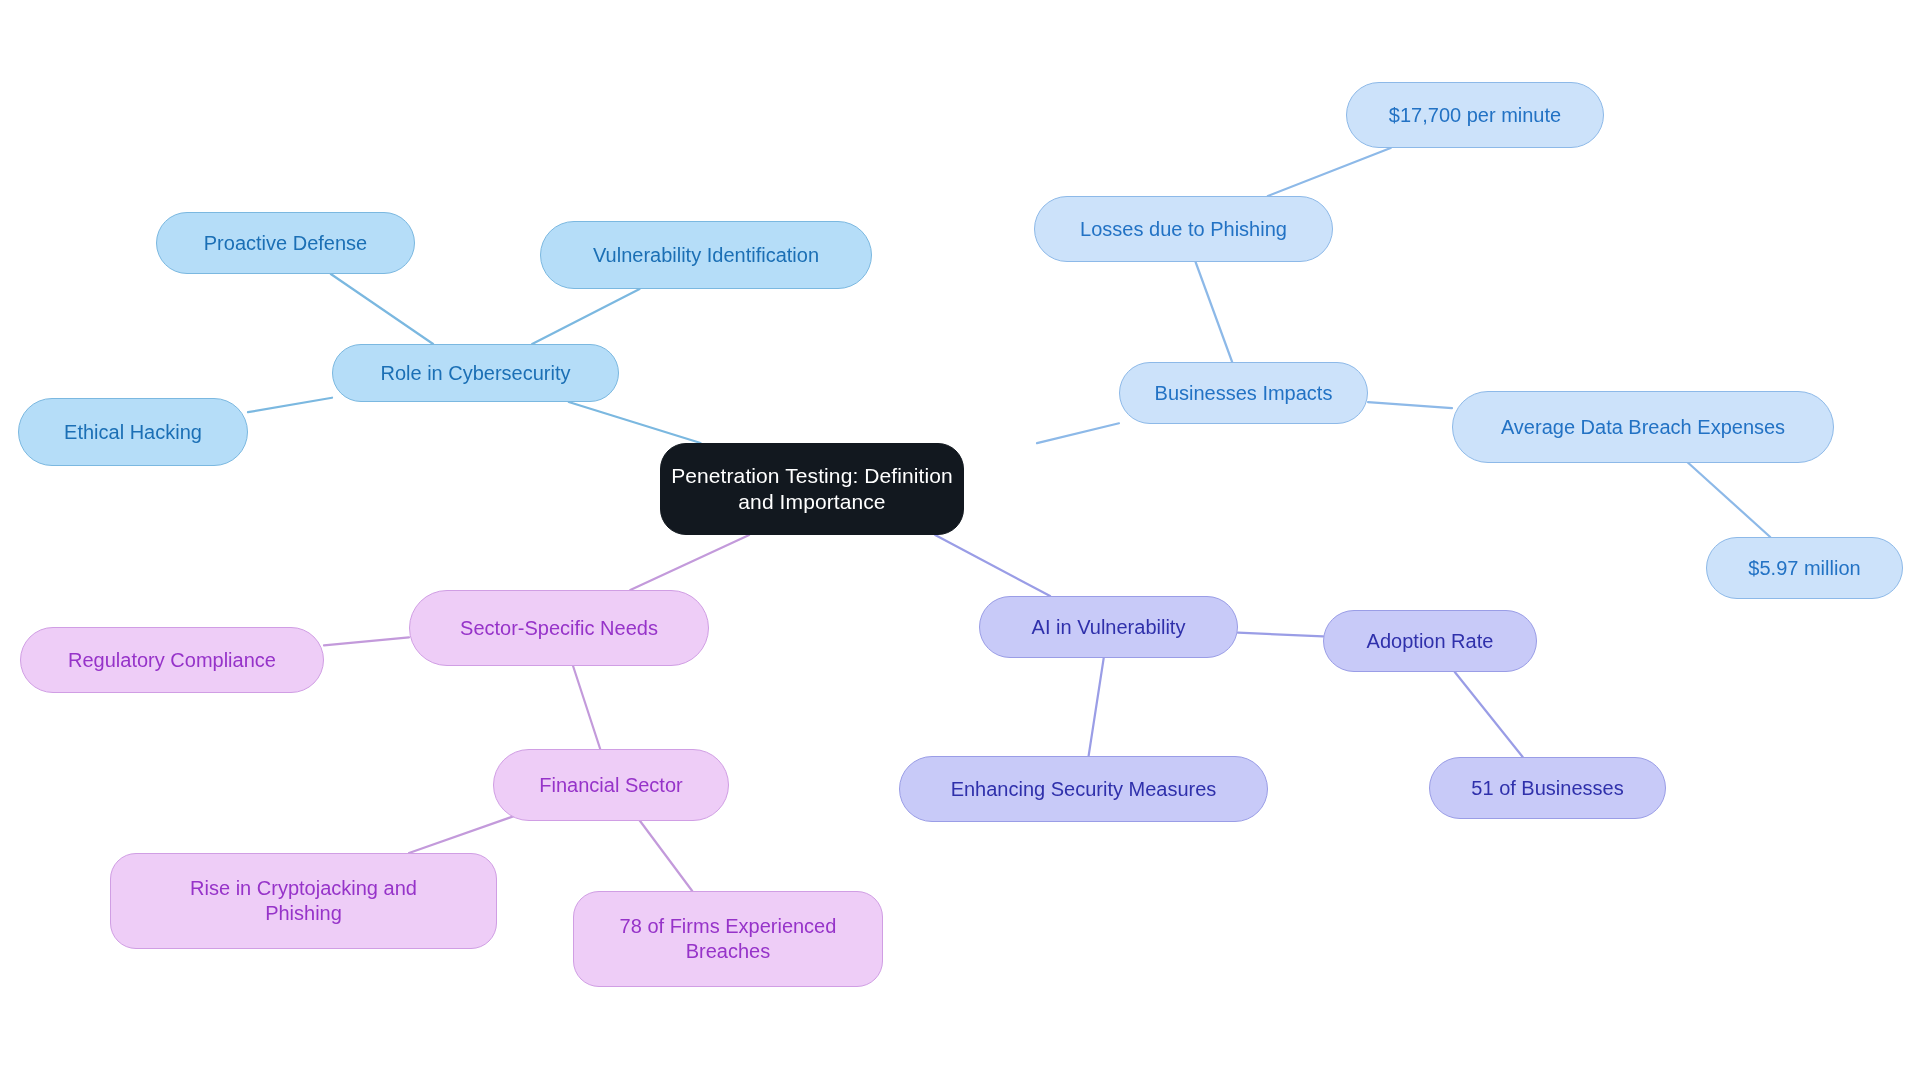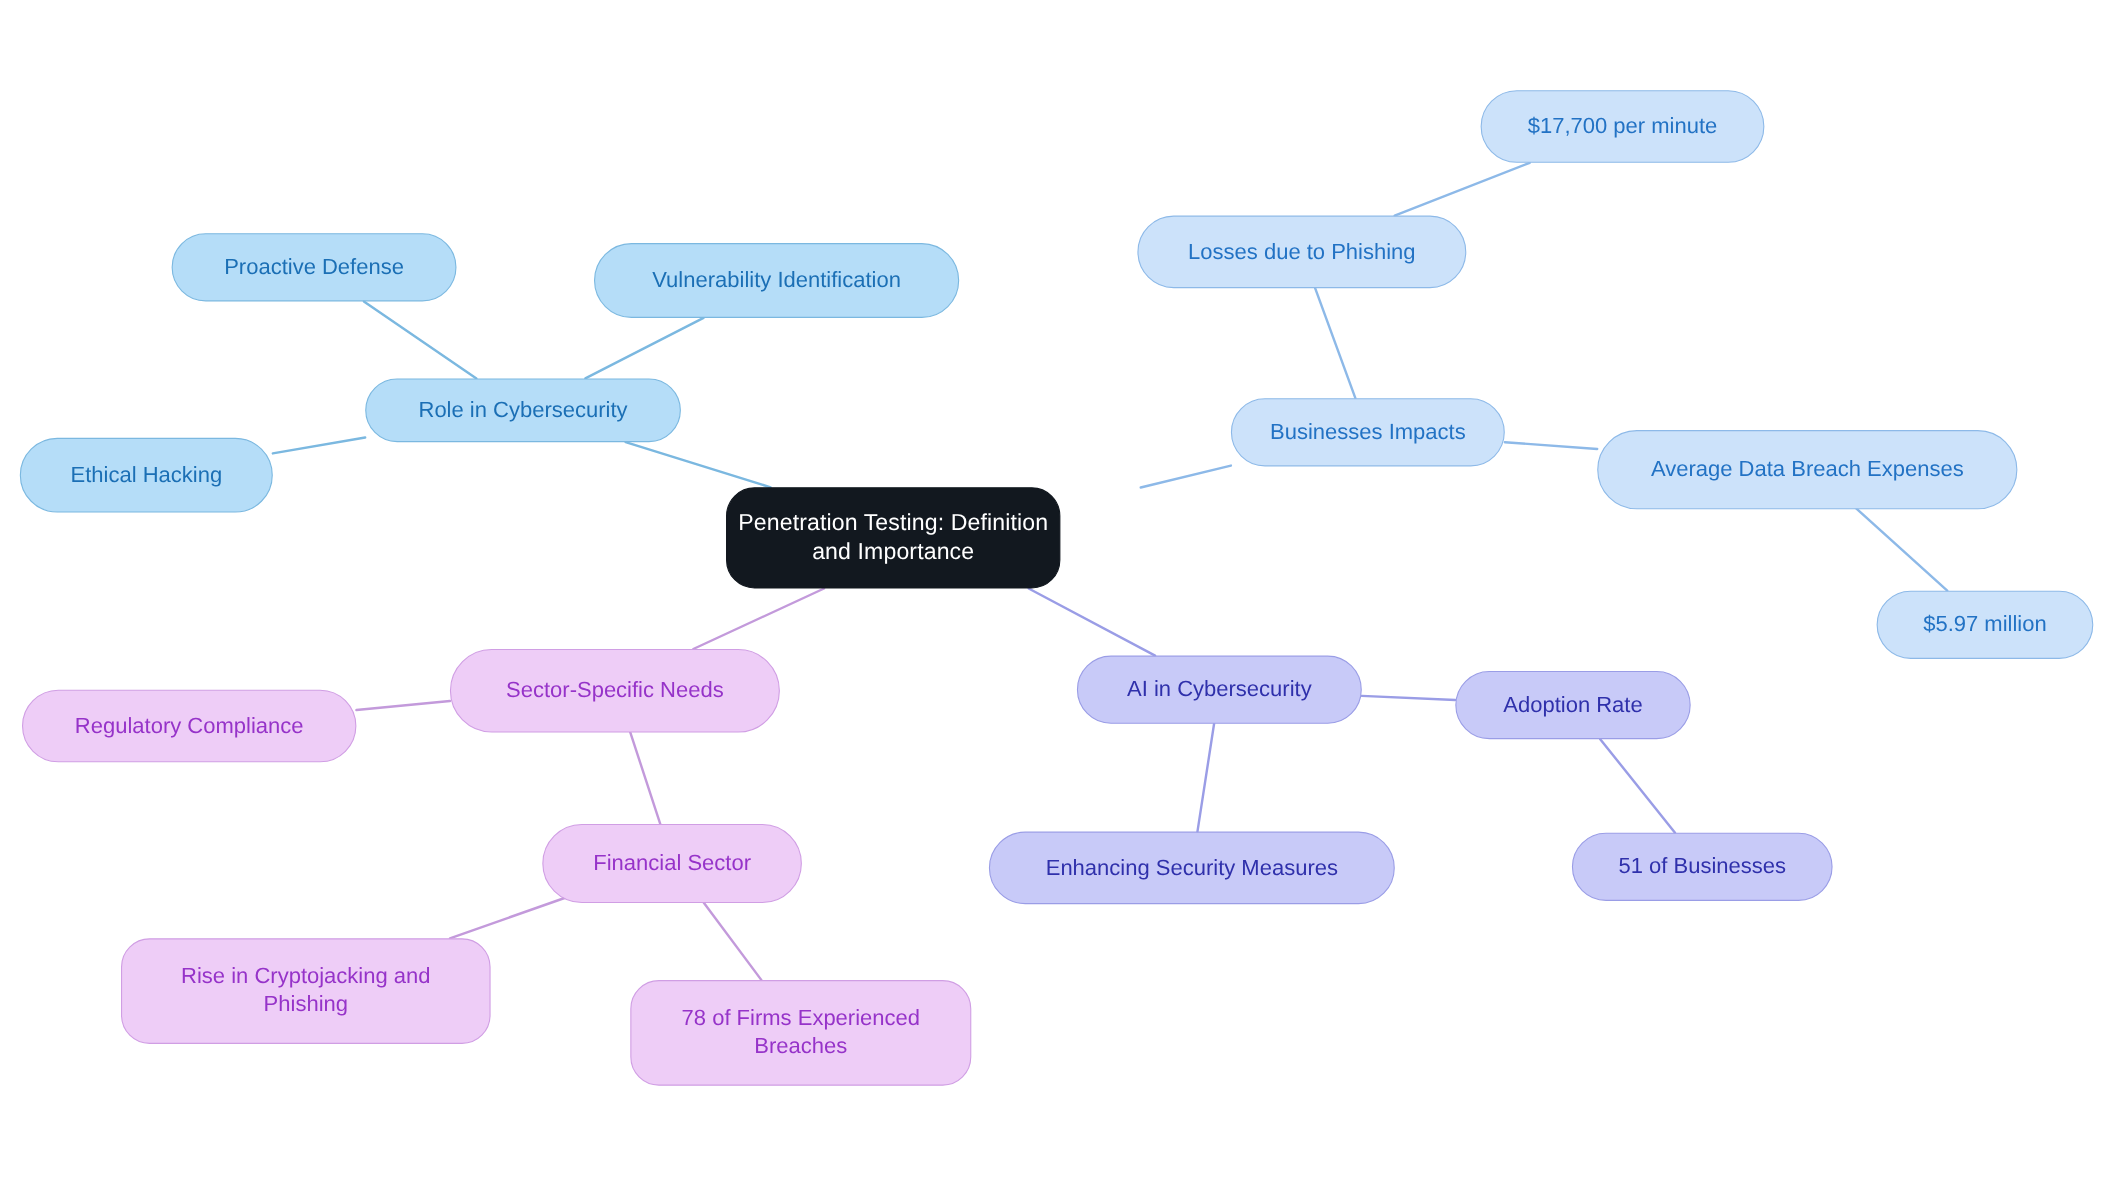--- a/index.html
+++ b/index.html
@@ -108,25 +108,25 @@
 and Importance</div>
       <div class="node blue" style="left: 332px; top: 344px; width: 287px; height: 58px;">Role in Cybersecurity</div>
       <div class="node blue" style="left: 156px; top: 212px; width: 259px; height: 62px;">Proactive Defense</div>
       <div class="node blue" style="left: 540px; top: 221px; width: 332px; height: 68px;">Vulnerability Identification</div>
       <div class="node blue" style="left: 18px; top: 398px; width: 230px; height: 68px;">Ethical Hacking</div>
       <div class="node blue2" style="left: 1119px; top: 362px; width: 249px; height: 62px;">Businesses Impacts</div>
       <div class="node blue2" style="left: 1034px; top: 196px; width: 299px; height: 66px; text-align: center;">Losses due to Phishing</div>
       <div class="node blue2" style="left: 1346px; top: 82px; width: 258px; height: 66px;">$17,700 per minute</div>
       <div class="node blue2" style="left: 1452px; top: 391px; width: 382px; height: 72px;">Average Data Breach Expenses</div>
       <div class="node blue2" style="left: 1706px; top: 537px; width: 197px; height: 62px;">$5.97 million</div>
-      <div class="node lavender" style="left: 979px; top: 596px; width: 259px; height: 62px;">AI in Cybersecurity</div>
+      <div class="node lavender" style="left: 979px; top: 596px; width: 259px; height: 62px;">AI in Vulnerability</div>
       <div class="node lavender" style="left: 1323px; top: 610px; width: 214px; height: 62px;">Adoption Rate</div>
       <div class="node lavender" style="left: 1429px; top: 757px; width: 237px; height: 62px;">51 of Businesses</div>
       <div class="node lavender" style="left: 899px; top: 756px; width: 369px; height: 66px; text-align: right;">Enhancing Security Measures</div>
       <div class="node pink" style="left: 409px; top: 590px; width: 300px; height: 76px;">Sector-Specific Needs</div>
       <div class="node pink" style="left: 20px; top: 627px; width: 304px; height: 66px;">Regulatory Compliance</div>
       <div class="node pink" style="left: 493px; top: 749px; width: 236px; height: 72px;">Financial Sector</div>
-      <div class="node pink multiline" style="left: 110px; top: 853px; width: 336px; height: 96px;">Rise in Cryptojacking and
+      <div class="node pink multiline" style="left: 110px; top: 853px; width: 387px; height: 96px;">Rise in Cryptojacking and
 Phishing</div>
       <div class="node pink multiline" style="left: 573px; top: 891px; width: 310px; height: 96px;">78 of Firms Experienced
 Breaches</div>
     </div>
 </div>
 
 </body></html>

